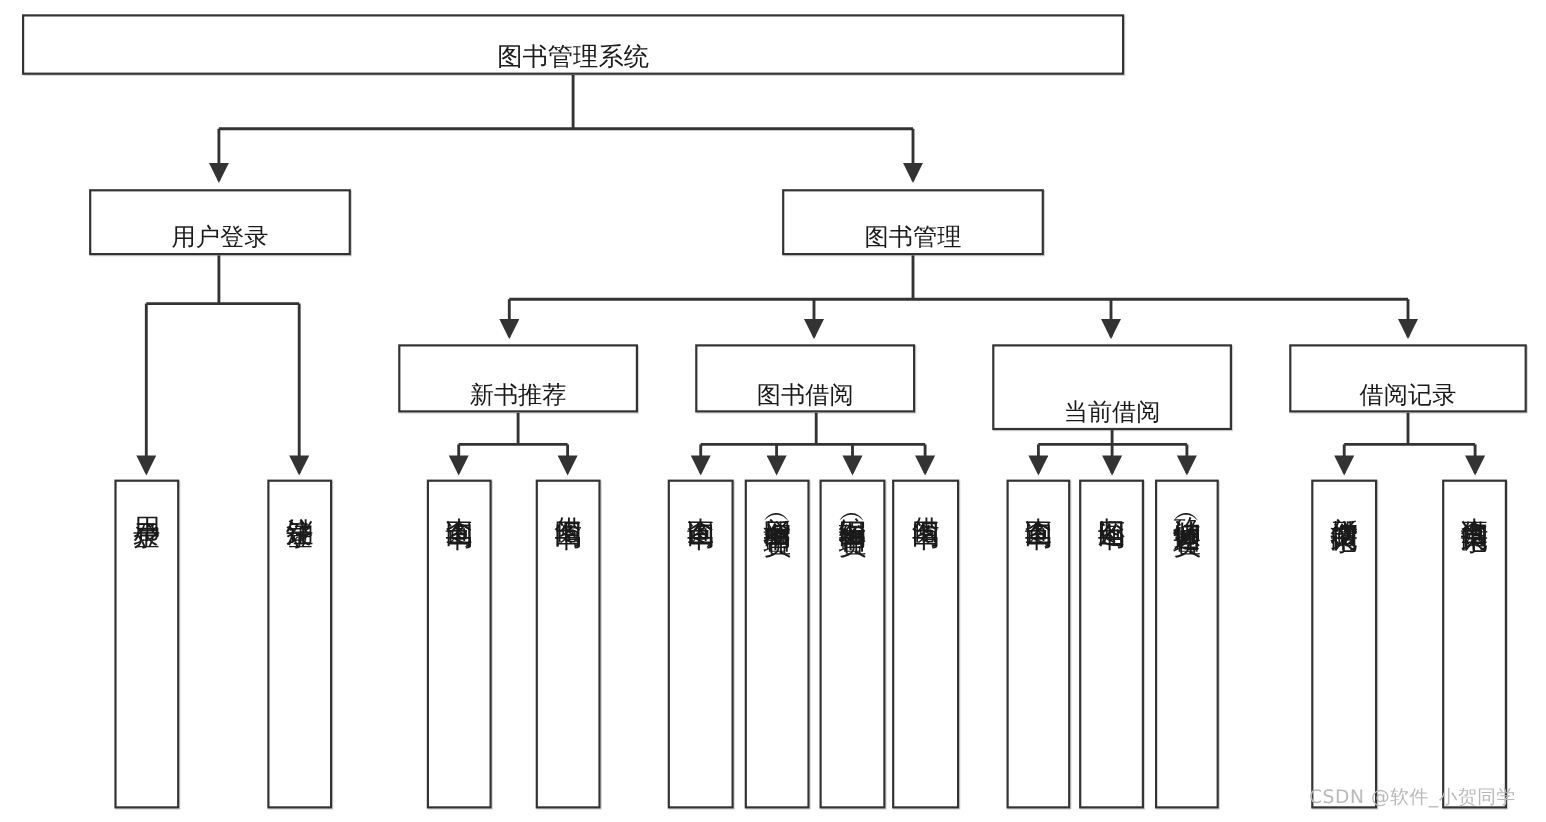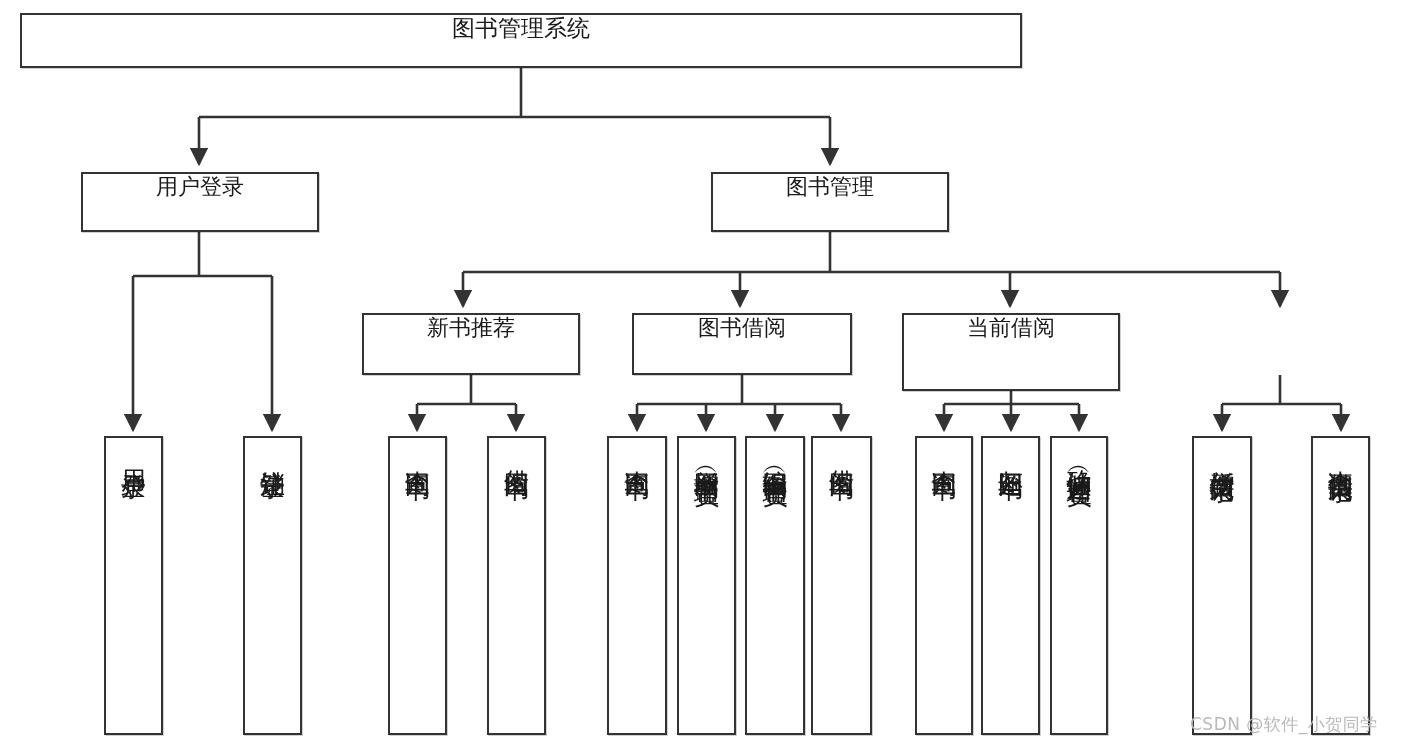--- a/index.html
+++ b/index.html
@@ -24,21 +24,21 @@
     width: 1405px;
     height: 747px;
     pointer-events: none;
   }
   .node {
     position: absolute;
     box-sizing: border-box;
     border: 2.5px solid #333333;
     background: #ffffff;
     display: flex;
-    align-items: flex-start;
+    align-items: flex-end;
     justify-content: center;
     color: #1a1a1a;
     box-shadow: 1px 1px 0 rgba(0,0,0,0.18);
   }
   .node .lbl {
     display: block;
     text-align: center;
     line-height: 1.18;
     white-space: nowrap;
   }
@@ -136,26 +136,29 @@
   <div class="node h" style="left:81px; top:172px; width:238px; height:60px;">
     <span class="lbl">用户登录</span>
   </div>
   <div class="node h" style="left:362px; top:313px; width:218px; height:62px;">
     <span class="lbl">新书推荐</span>
   </div>
 
   <div class="node h" style="left:711px; top:172px; width:238px; height:60px;">
     <span class="lbl">图书管理</span>
   </div>
-  <div class="node h" style="left:632px; top:313px; width:220px; height:62px;">
+  <div class="node h" style="left:632px; top:313px; width:200px; height:62px;">
     <span class="lbl">图书借阅</span>
   </div>
   <div class="node h" style="left:902px; top:313px; width:218px; height:78px;">
     <span class="lbl">当前借阅</span>
   </div>
+  <div class="node h" style="left:1172px; top:313px; width:216px; height:62px;">
+    <span class="lbl">借阅记录</span>
+  </div>
 
   <div class="node v" style="left:104px; top:436px; width:59px; height:299px;">
     <span class="lbl">用户登录</span>
   </div>
   <div class="node v" style="left:243px; top:436px; width:59px; height:299px;">
     <span class="lbl">注销登录</span>
   </div>
 
   <div class="node v" style="left:388px; top:436px; width:59px; height:299px;">
     <span class="lbl">查询图书</span>

